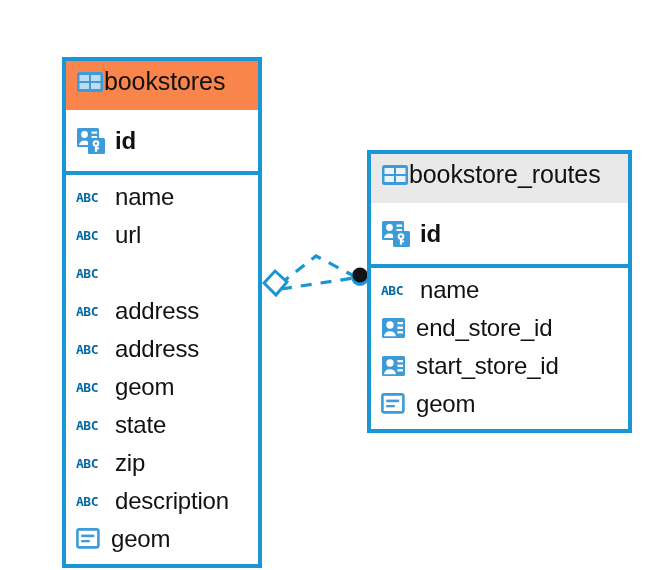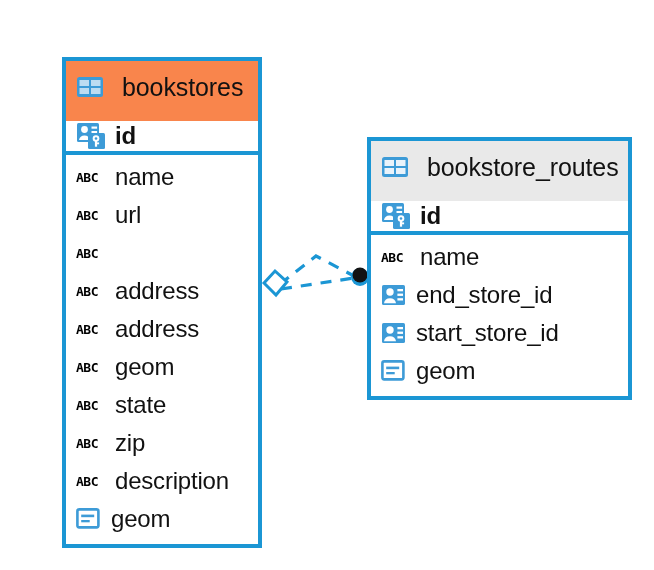--- a/index.html
+++ b/index.html
@@ -26,23 +26,23 @@
     position: absolute;
     box-sizing: border-box;
     border: 4px solid #1b96d4;
     background: #ffffff;
   }
 
   .entity-header {
     display: flex;
     align-items: center;
     box-sizing: border-box;
-    height: 60px;
+    height: 49px;
     padding: 0 8px 8px 10px;
-    gap: 18px;
+    gap: 0;
   }
   .entity-header.accent-orange { background: #f9854c; }
   .entity-header.accent-grey   { background: #e9e9e9; }
 
   .entity-title {
     font-size: 25px;
     color: #111111;
     line-height: 1;
     white-space: nowrap;
     letter-spacing: -0.1px;
@@ -54,21 +54,21 @@
   }
 
   .field {
     display: flex;
     align-items: center;
     box-sizing: border-box;
     height: 38px;
     padding: 0 8px 0 10px;
     gap: 9px;
   }
-  .field.pk { height: 30px; }
+  .field.pk { height: 61px; }
   .field-label {
     font-size: 24px;
     color: #111111;
     line-height: 1;
     white-space: nowrap;
     letter-spacing: -0.2px;
   }
   .field.pk .field-label { font-weight: bold; }
 
   .fields-block { padding: 3px 0 6px 0; }
@@ -79,21 +79,21 @@
     display: inline-block;
     line-height: 0;
   }
   .icon svg { display: block; }
 
   .icon-abc {
     flex: 0 0 auto;
     font-family: "DejaVu Sans Mono", monospace;
     font-size: 13px;
     font-weight: bold;
-    color: #000000;
+    color: #0369a1;
     letter-spacing: -0.5px;
     line-height: 1;
     width: 30px;
     text-align: left;
   }
 
   
   .connector {
     position: absolute;
     left: 0;
@@ -202,21 +202,21 @@
             <rect x="1.4" y="1.4" width="21" height="18" rx="1.8" fill="#ffffff" stroke="#3d9bd7" stroke-width="2.6"></rect>
             <rect x="5.2" y="6.6" width="13" height="2.6" fill="#3d9bd7"></rect>
             <rect x="5.2" y="12" width="8.5" height="2.3" fill="#3d9bd7"></rect>
           </svg>
         </span>
         <span class="field-label">geom</span>
       </div>
     </div>
   </div>
 
-  <div class="entity" style="left:367px; top:137px; width:265px;">
+  <div class="entity" style="left:367px; top:150px; width:265px;">
 
     <div class="entity-header accent-grey">
       <span class="icon">
         <svg width="28" height="22" viewBox="0 0 28 22">
           <rect x="1" y="1" width="26" height="20" rx="2.5" fill="#3d9bd7"></rect>
           <rect x="3.5" y="4" width="9.5" height="6" fill="#e9f3fb"></rect>
           <rect x="15" y="4" width="9.5" height="6" fill="#e9f3fb"></rect>
           <rect x="3.5" y="12" width="9.5" height="6" fill="#e9f3fb"></rect>
           <rect x="15" y="12" width="9.5" height="6" fill="#e9f3fb"></rect>
         </svg>

